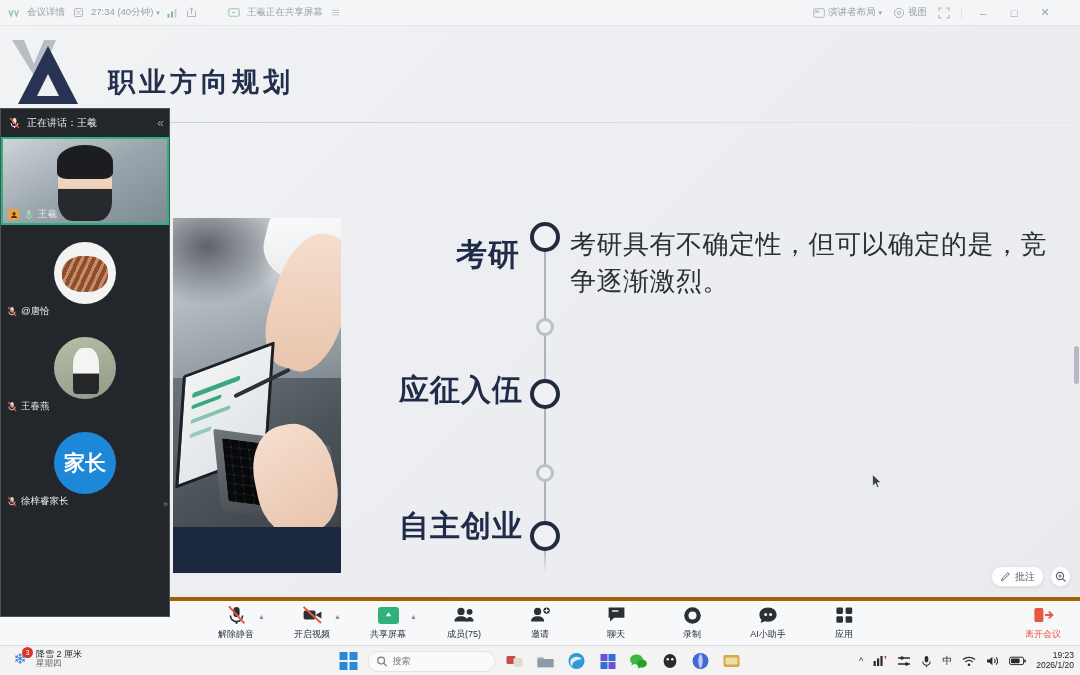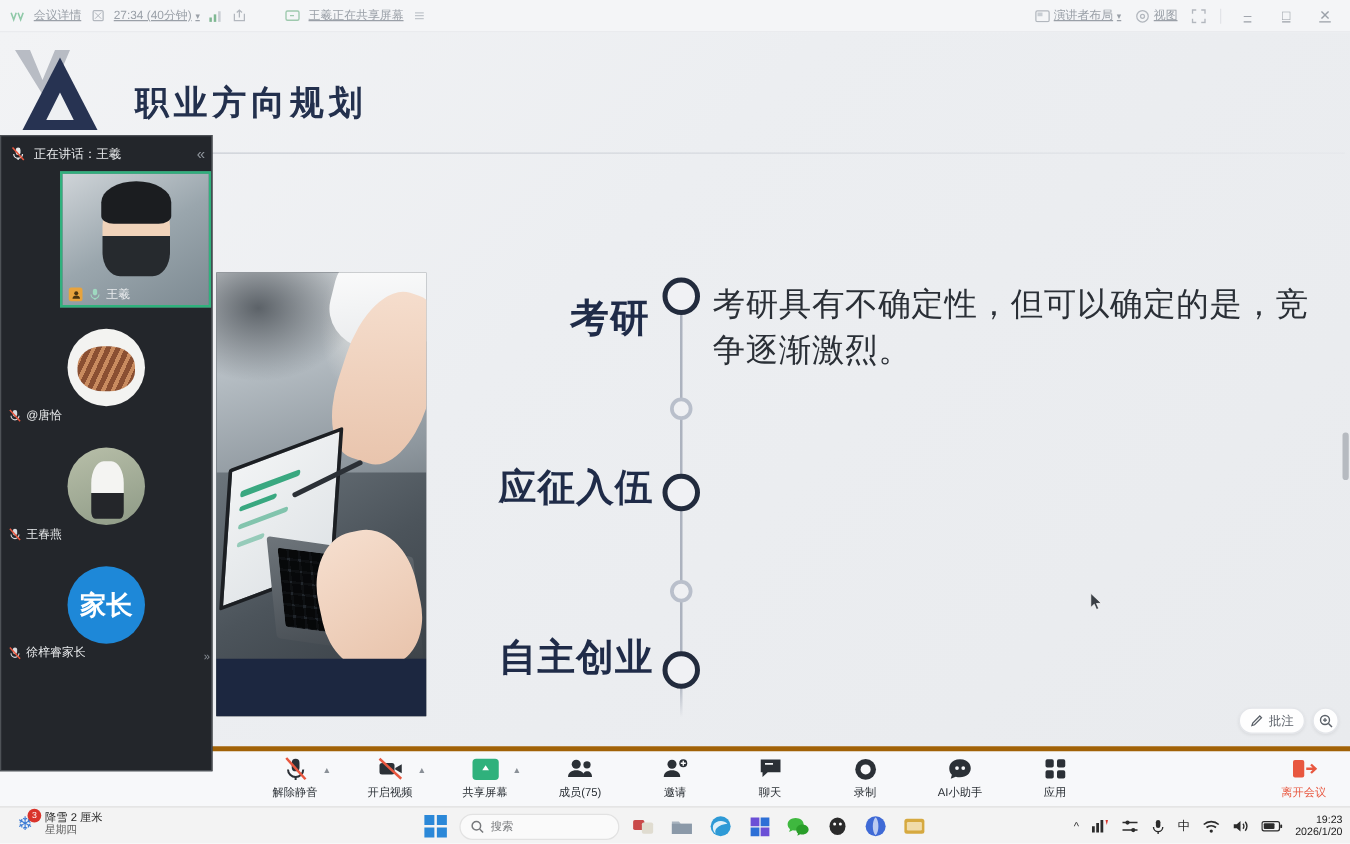--- a/index.html
+++ b/index.html
@@ -11,24 +11,24 @@
   }
 
   
   #app{ position:absolute; left:0; top:0; width:1080px; height:645px; background:#f7f8fa; }
 
   
   .topbar{
     position:absolute; left:0; top:0; width:1080px; height:26px;
     background:#f4f5f7; display:flex; align-items:center;
     border-bottom:1px solid #e6e8ec;
-    font-size:9.5px; color:#9aa0a8;text-decoration:underline;
+    font-size:9.5px; color:#9aa0a8;
   }
   .tb-left{ display:flex; align-items:center; gap:7px; padding-left:8px; }
-  .tb-right{ display:flex; align-items:center; gap:11px; margin-left:auto; padding-right:10px; }
+  .tb-right{ display:flex; align-items:center; gap:11px; margin-left:auto; padding-right:25px; }
   .tb-item{ display:flex; align-items:center; gap:3px; color:#9aa0a8; white-space:nowrap; }
   .tb-ico{ width:12px; height:12px; display:inline-flex; align-items:center; justify-content:center; color:#aab0b8; }
   .tb-ico svg{ display:block; }
   .tb-sep{ width:1px; height:12px; background:#e2e4e8; }
   .wbtn{ width:20px; height:20px; display:flex; align-items:center; justify-content:center; color:#9aa0a8; font-size:11px; }
   .green-dot{ color:#5ab77d; }
 
   
   .slide{
     position:absolute; left:0; top:26px; width:1080px; height:571px;
@@ -105,21 +105,21 @@
 
   
   .roster{
     position:absolute; left:0; top:108px; width:170px; height:509px;
     background:#23262b; border:1px solid #4e5257; z-index:5; overflow:hidden;
   }
   .roster-head{ height:28px; display:flex; align-items:center; gap:6px; padding:0 7px; color:#e8eaec; font-size:10px; }
   .rh-ico{ width:13px; height:13px; display:inline-flex; align-items:center; justify-content:center; }
   .chev{ margin-left:auto; color:#8e949b; font-size:12px; letter-spacing:-2px; }
   .tile{ position:relative; height:95px; display:flex; align-items:center; justify-content:center; }
-  .tile.video{ height:109px; border:2px solid #2fb17c; background:#6a7a84; overflow:hidden;margin-left:47px; }
+  .tile.video{ height:88px; border:2px solid #2fb17c; background:#6a7a84; overflow:hidden; }
   .avatar{ width:62px; height:62px; border-radius:50%; overflow:hidden; position:relative; }
   .av-su{ background:radial-gradient(circle at 50% 40%,#f7e4e0,#e7c7bf); }
   .av-su::after{ content:""; position:absolute; left:16px; top:12px; width:30px; height:36px;
     background:radial-gradient(ellipse at 50% 25%,#2f2a2c 0 42%,rgba(47,42,44,0) 44%),
     linear-gradient(#d88e7e,#b85d55); border-radius:50% 50% 45% 45%; }
   .av-tq{ background:#f3f3f1; }
   .av-tq::after{ content:""; position:absolute; left:8px; top:14px; width:46px; height:36px;
     background:repeating-linear-gradient(115deg,#8a4f32 0 4px,#c98b5f 4px 7px); border-radius:44%; }
   .av-wcy{ background:linear-gradient(160deg,#b8bfa9,#8e9a86); }
   .av-wcy::after{ content:""; position:absolute; left:19px; top:11px; width:26px; height:46px;

